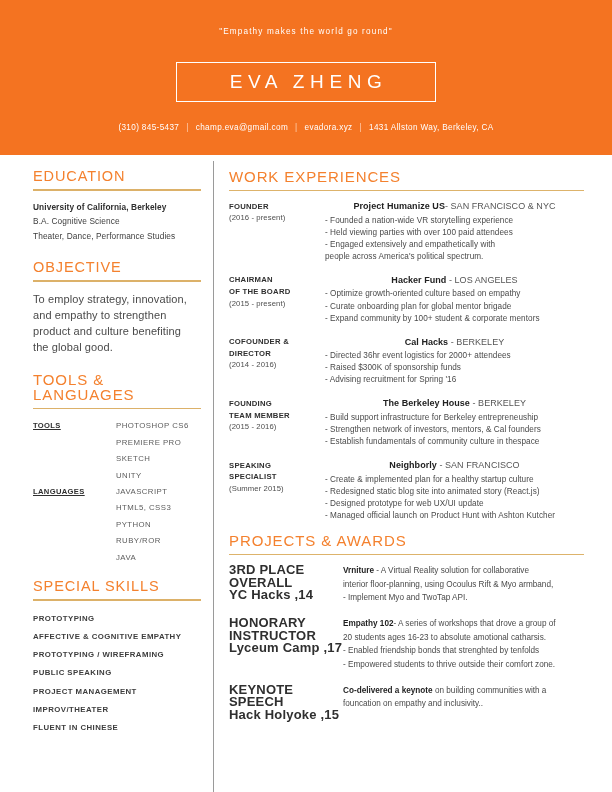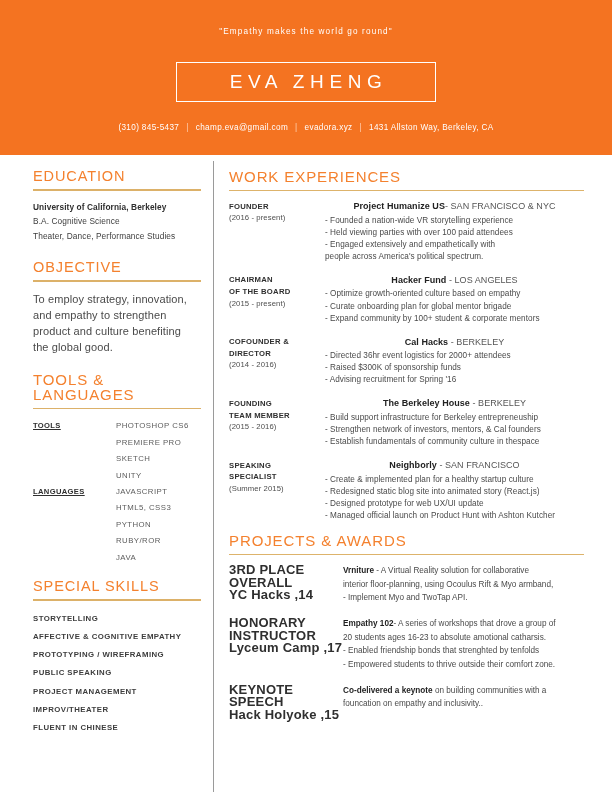--- a/index.html
+++ b/index.html
@@ -281,21 +281,21 @@
         <div></div>
         <div class="tl-val">JAVA</div>
       </div>
     </div>
 
     <div class="block-gap-sm"></div>
 
     <div>
       <div class="sec-head">SPECIAL SKILLS</div>
       <div class="rule"></div>
-      <div class="skill">STORYTELLING</div>
+      <div class="skill">PROTOTYPING</div>
       <div class="skill">AFFECTIVE &amp; COGNITIVE EMPATHY</div>
       <div class="skill">PROTOTYPING / WIREFRAMING</div>
       <div class="skill">PUBLIC SPEAKING</div>
       <div class="skill">PROJECT MANAGEMENT</div>
       <div class="skill">IMPROV/THEATER</div>
       <div class="skill">FLUENT IN CHINESE</div>
     </div>
   </div>
 
   <div class="col-right">

